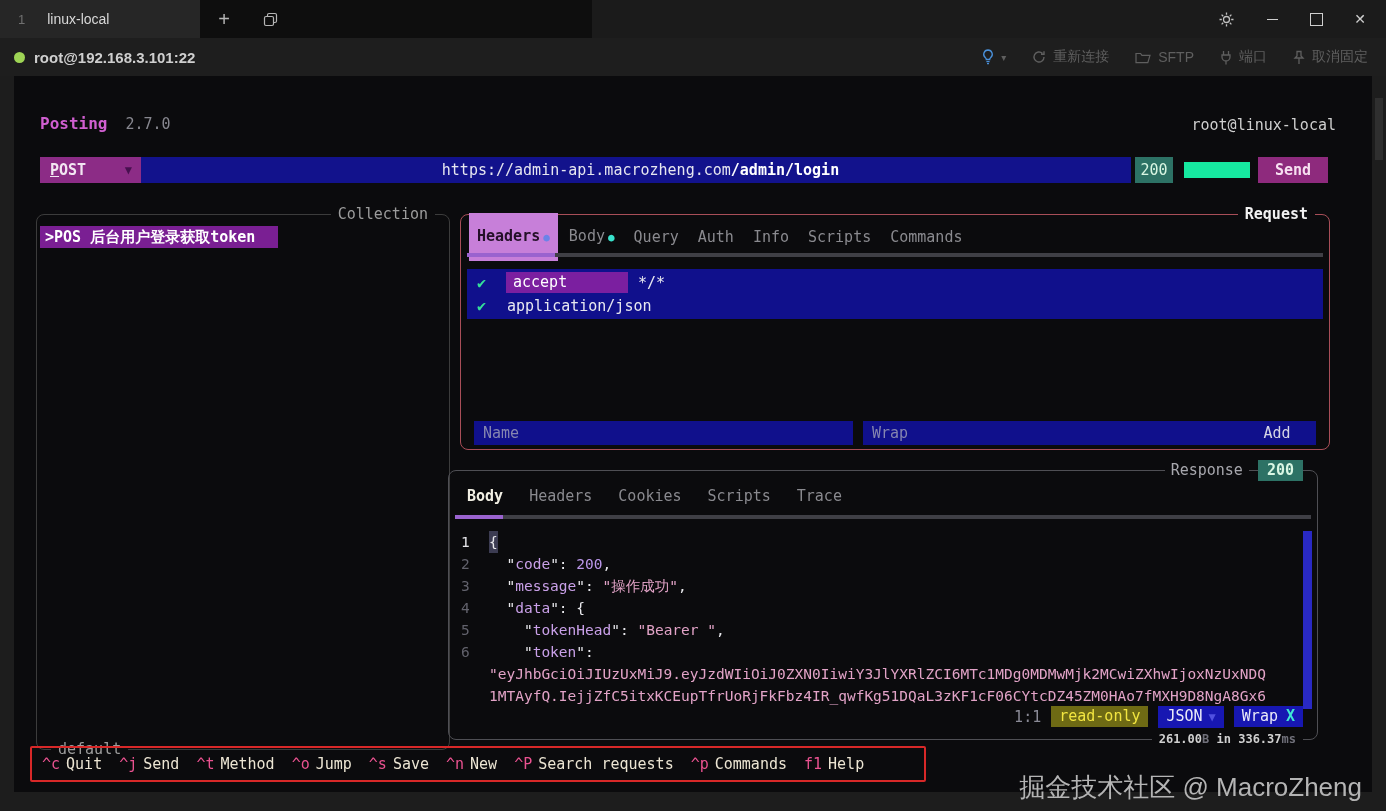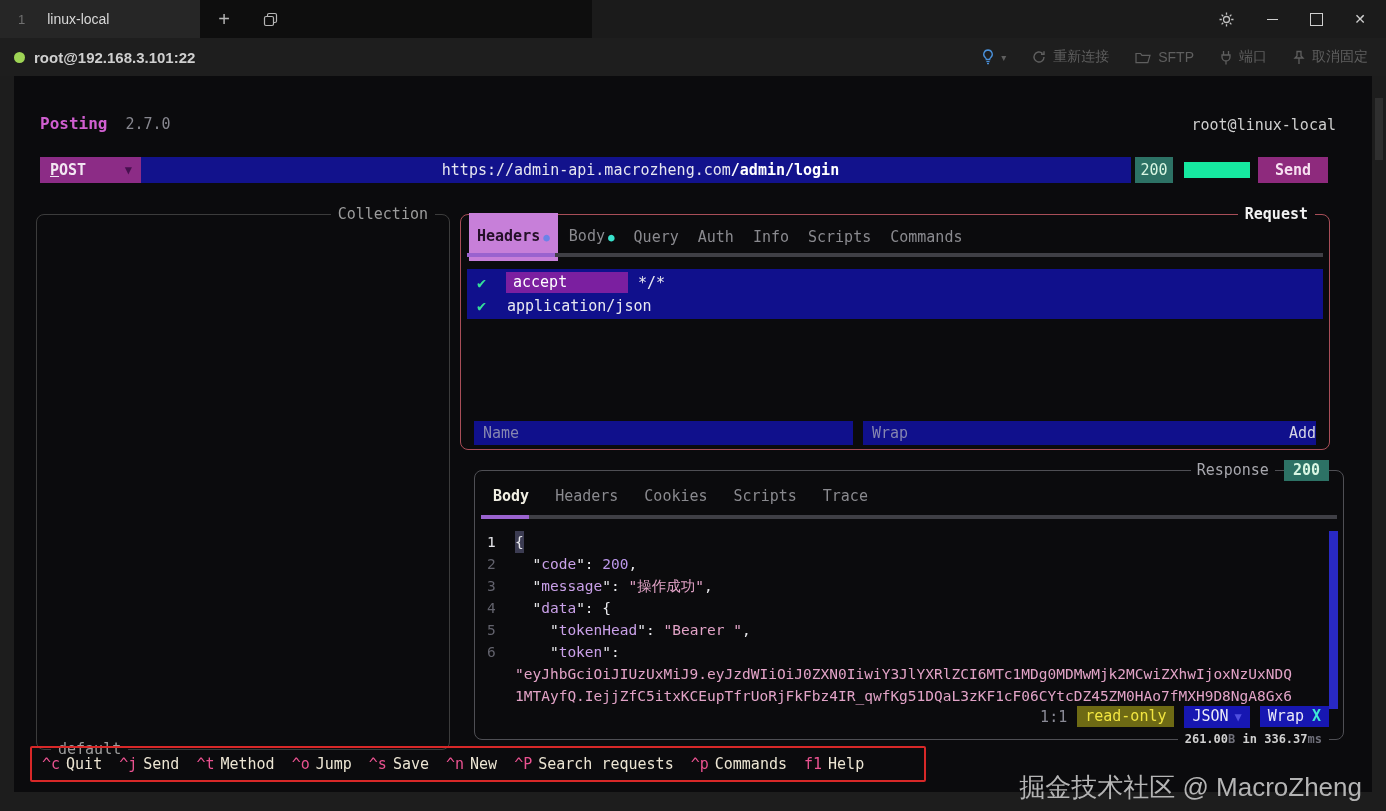--- a/index.html
+++ b/index.html
@@ -56,21 +56,21 @@
   .panel{position:absolute;border-radius:8px;box-sizing:border-box;}
   .panel-tag{position:absolute;top:-11px;background:#0b0b0d;padding:0 7px;font-size:15px;line-height:21px;}
   .panel-tag-b{position:absolute;bottom:-11px;background:#0b0b0d;padding:0 7px;font-size:15px;line-height:21px;}
   #collection-panel{left:22px;top:138px;width:414px;height:536px;border:1px solid #3c3c3c;}
   #collection-panel .panel-tag{right:14px;color:#9c9c9c;}
   #collection-panel .panel-tag-b{left:14px;color:#9c9c9c;}
   #collection-item{position:absolute;left:3px;top:11px;width:238px;height:22px;background:#7a1f93;
     color:#fff;font-weight:bold;line-height:22px;padding:0 5px;box-sizing:border-box;white-space:nowrap;overflow:hidden;}
   #request-panel{left:446px;top:138px;width:870px;height:236px;border:1px solid #a84e58;}
   #request-panel .panel-tag{right:14px;color:#f2f2f2;font-weight:bold;}
-  #response-panel{left:460px;top:394px;width:870px;height:270px;border:1px solid #4f4f54;}
+  #response-panel{left:434px;top:394px;width:870px;height:270px;border:1px solid #4f4f54;}
   #resp-tag-wrap{position:absolute;top:-11px;right:14px;display:flex;gap:9px;align-items:center;}
   #resp-tag-wrap .rt{background:#0b0b0d;color:#a8a8ae;padding:0 6px;font-size:15px;line-height:21px;}
   #resp-tag-wrap .rb{background:#2d7265;color:#d9f6e3;padding:0 9px;font-weight:bold;font-size:15px;line-height:21px;}
   
   .tabs-row{position:absolute;left:8px;top:11px;display:flex;align-items:center;height:22px;}
   .rtab{padding:8px 8px;margin-right:3px;color:#8a8a8f;line-height:30px;white-space:pre;}
   .rtab.active-hl{background:#c77fd9;color:#241028;font-weight:bold;}
   .rtab.active-wh{color:#f2f0e4;font-weight:bold;}
   .rtab .dot{font-size:11px;margin-left:3px;}
   .tab-underline{position:absolute;left:6px;right:6px;height:4px;background:#3f3f45;}
@@ -81,21 +81,21 @@
   .hrow .chk{color:#35e09a;font-weight:bold;margin-left:10px;width:20px;}
   .hrow .kcell{margin-left:9px;width:122px;color:#fff;padding:0 7px;box-sizing:border-box;line-height:21px;}
   .hrow .vcell{margin-left:10px;color:#e8e8f0;}
   
   #kv-row{position:absolute;left:0;right:0;bottom:4px;height:24px;}
   .tui-input{position:absolute;height:24px;background:#10108c;color:#8585b0;line-height:24px;
     padding-left:9px;box-sizing:border-box;}
   #name-input{left:13px;width:379px;}
   #value-input{left:402px;width:385px;}
   #add-btn{position:absolute;right:13px;width:78px;height:24px;background:#10108c;color:#d5d5e5;
-    text-align:right;line-height:24px;}
+    text-align:center;line-height:24px;}
   
   #code-area{position:absolute;left:12px;right:22px;top:60px;white-space:pre;font-size:14.5px;line-height:22px;}
   .cline{display:flex;}
   .cline .ln{display:inline-block;width:28px;color:#62626c;flex:none;}
   .cline .ln.cur{color:#e4e4e8;}
   .seg-p{color:#e8e8ec;}
   .seg-k{color:#c9a0e8;}
   .seg-s{color:#e2a3c7;}
   .seg-n{color:#bb97ea;}
   .cursor{background:#3c3c52;}
@@ -221,20 +221,21 @@
     <div id="status-200">200</div>
     <div id="progressbar">
         <div class="fill"></div>
       </div>
     <div id="send-btn">Send</div>
   </div>
 
   <div id="collection-panel" class="panel">
     <span class="panel-tag">Collection</span>
     <span class="panel-tag-b">default</span>
+    <div id="collection-item">&gt;POS 后台用户登录获取token</div>
   </div>
 
   <div id="request-panel" class="panel">
     <span class="panel-tag">Request</span>
     <div class="tabs-row" id="req-tabs">
         <span class="rtab active-hl">Headers<span class="dot" style="color: rgb(107, 131, 232);">●</span></span>
         <span class="rtab">Body<span class="dot" style="color: rgb(56, 226, 204);">●</span></span>
         <span class="rtab">Query</span>
         <span class="rtab">Auth</span>
         <span class="rtab">Info</span>

